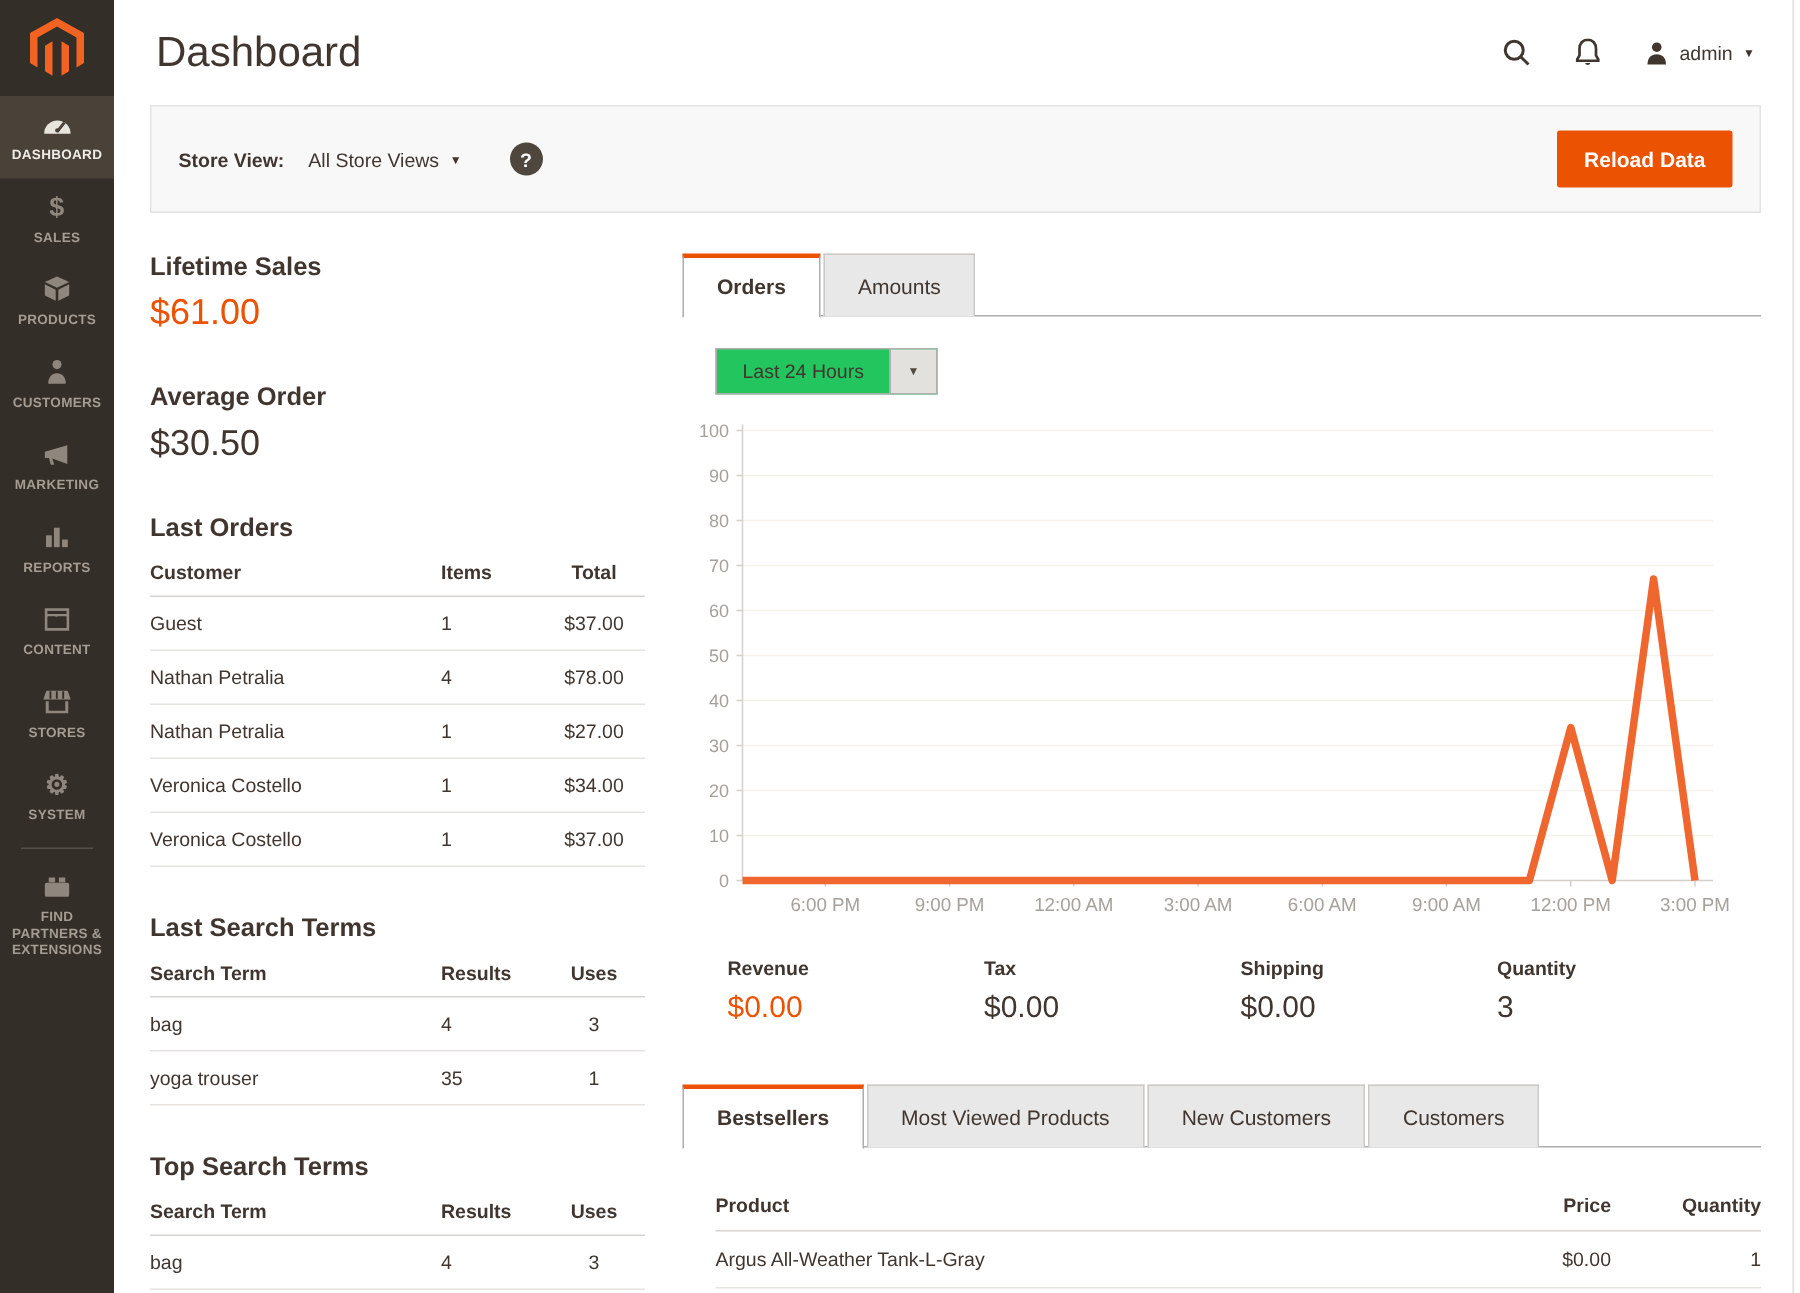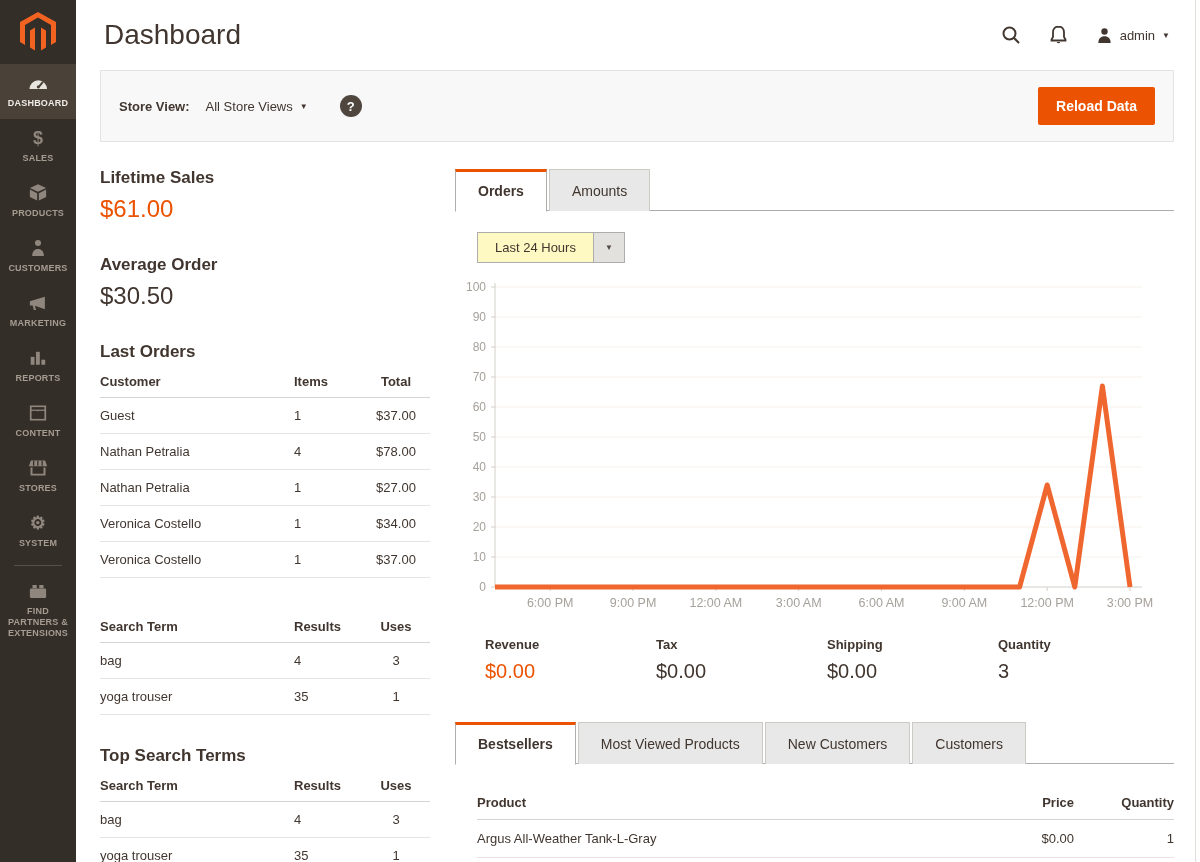--- a/index.html
+++ b/index.html
@@ -79,21 +79,21 @@
     cursor:pointer; position:relative; top:1px; border-top:1px solid #cdc9c5;
   }
   .tab.active {
     background:#fff; border-color:#adadad; border-top:3px solid #eb5202;
     font-weight:700; padding-top:11px; margin-bottom:-1px; border-bottom:1px solid #fff;
   }
 
   
   .range-select {
     display:inline-flex; align-items:stretch; margin:21px 0 4px 22px;
-    border:1px solid #adadad; background:#fef9c3; height:31px; cursor:pointer;
+    border:1px solid #adadad; background:#22c55e; height:31px; cursor:pointer;
   }
   .range-text { padding:0 17px; font-size:13px; display:flex; align-items:center; color:#41362f; }
   .range-caret {
     width:31px; background:#e3e1de; border-left:1px solid #adadad;
     display:flex; align-items:center; justify-content:center; font-size:8px; color:#514943;
   }
   .chart-wrap { margin-top:8px; }
   svg text { font-family:"Liberation Sans", sans-serif; }
 
   .totals { display:flex; margin:14px 0 0 30px; }
@@ -298,20 +298,21 @@
               <tr>
                   <td>Veronica Costello</td>
                   <td class="col-mid">1</td>
                   <td class="col-end">$37.00</td>
                 </tr>
             </tbody>
           </table>
         </div>
 
         <div class="tbl-section">
+          <h2 class="section-title">Last Search Terms</h2>
           <table>
             <thead>
                 <tr>
               <th>Search Term</th>
               <th class="col-mid">Results</th>
               <th class="col-end">Uses</th>
             </tr>
               </thead>
             <tbody>
               <tr>

